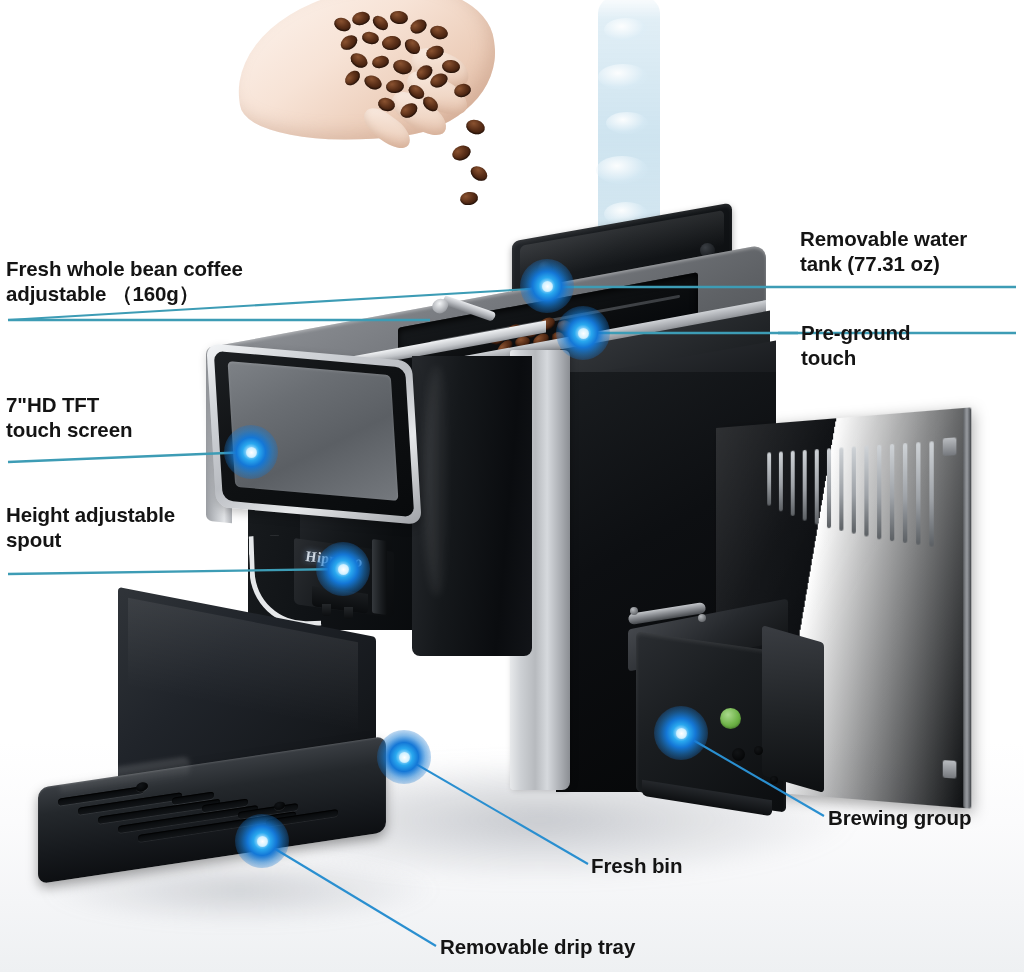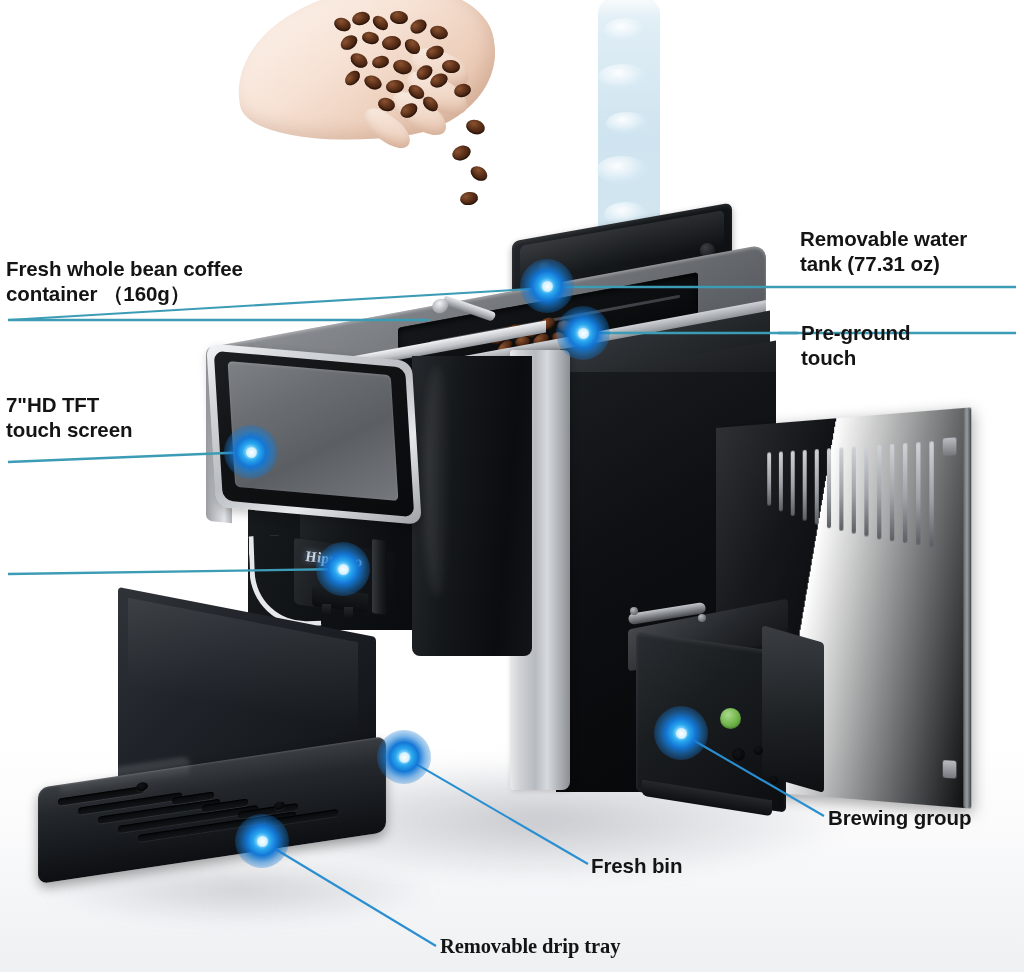--- a/index.html
+++ b/index.html
@@ -610,32 +610,34 @@
 
     <div class="hotspot" style="left:547px; top:286px;"></div>
     <div class="hotspot" style="left:583px; top:333px;"></div>
     <div class="hotspot" style="left:251px; top:452px;"></div>
     <div class="hotspot" style="left:343px; top:569px;"></div>
     <div class="hotspot" style="left:404px; top:757px;"></div>
     <div class="hotspot" style="left:681px; top:733px;"></div>
     <div class="hotspot" style="left:262px; top:841px;"></div>
 
     <div class="callout" style="left:6px;   top:256px; width:310px;">Fresh whole bean coffee
-container （160g）</div>
+adjustable （160g）</div>
 
     <div class="callout" style="left:800px; top:226px; width:224px;">Removable water
 tank (77.31 oz)</div>
 
     <div class="callout" style="left:801px; top:320px; width:200px;">Pre-ground
 touch</div>
 
     <div class="callout" style="left:6px;   top:392px; width:240px;">7"HD TFT
 touch screen</div>
 
+    <div class="callout" style="left:6px;   top:502px; width:250px;">Height adjustable
+spout</div>
 
     <div class="callout" style="left:591px; top:853px; width:200px;">Fresh bin</div>
 
     <div class="callout" style="left:828px; top:805px; width:200px;">Brewing group</div>
 
-    <div class="callout" style="left:440px; top:934px; width:300px;font-family:Liberation Serif, serif;">Removable drip tray</div>
+    <div class="callout" style="left:440px; top:934px; width:300px;">Removable drip tray</div>
   </div>
 
 </div>
 
 </body></html>

